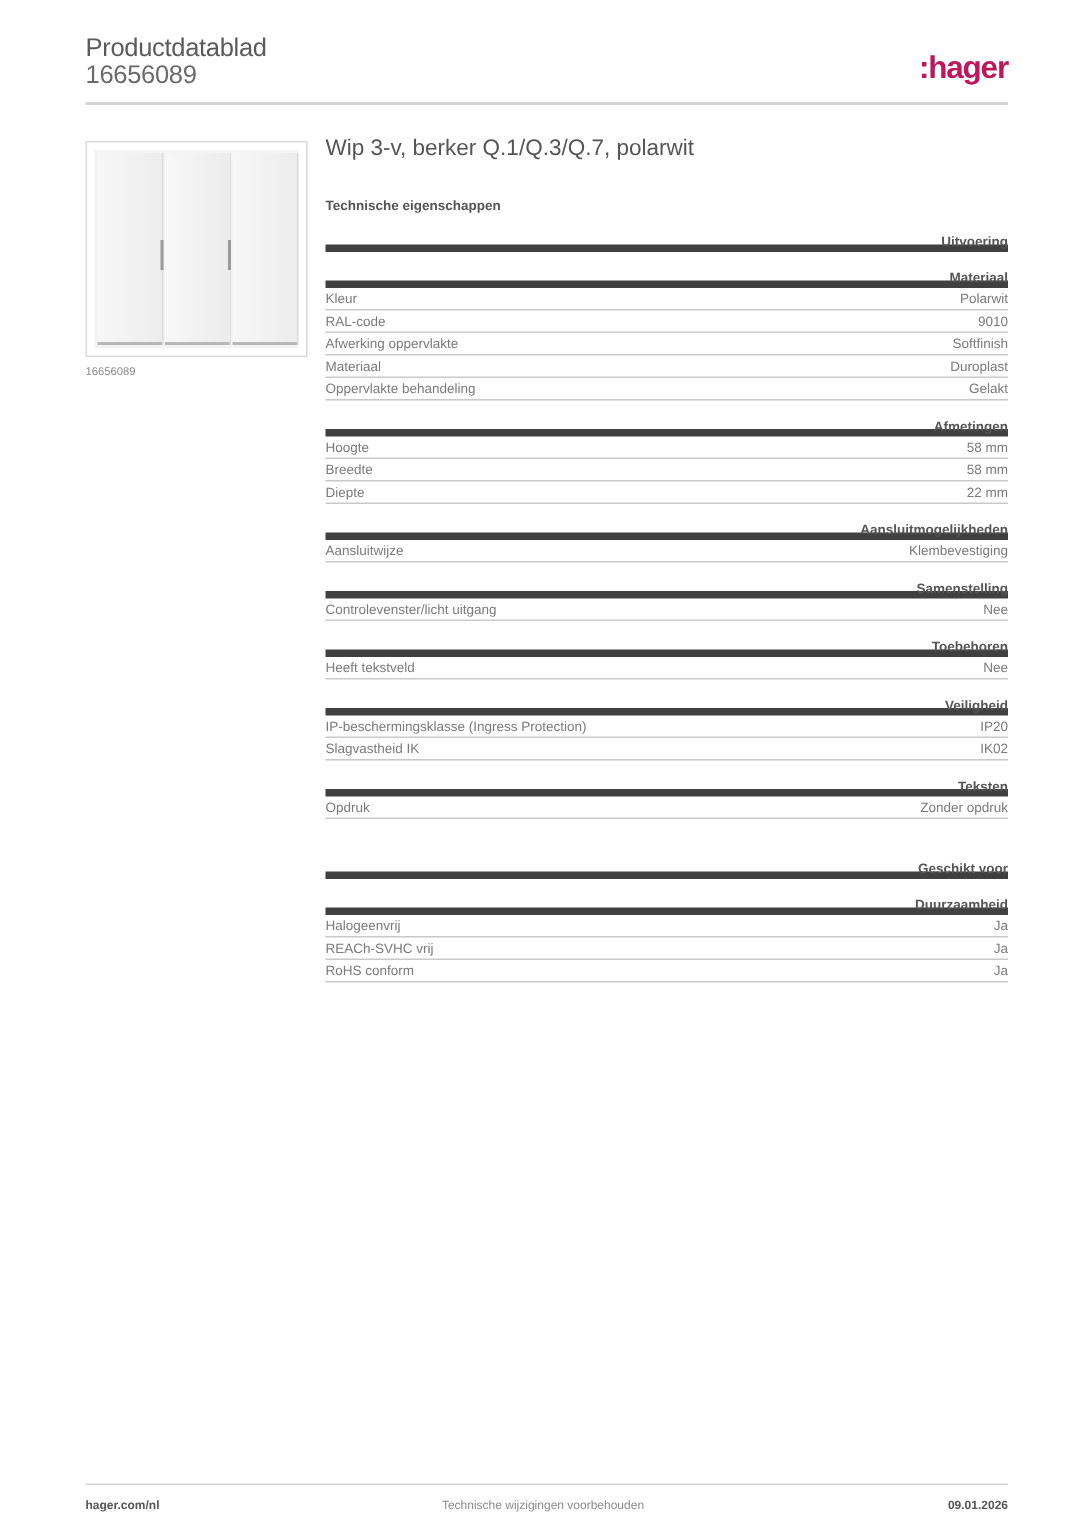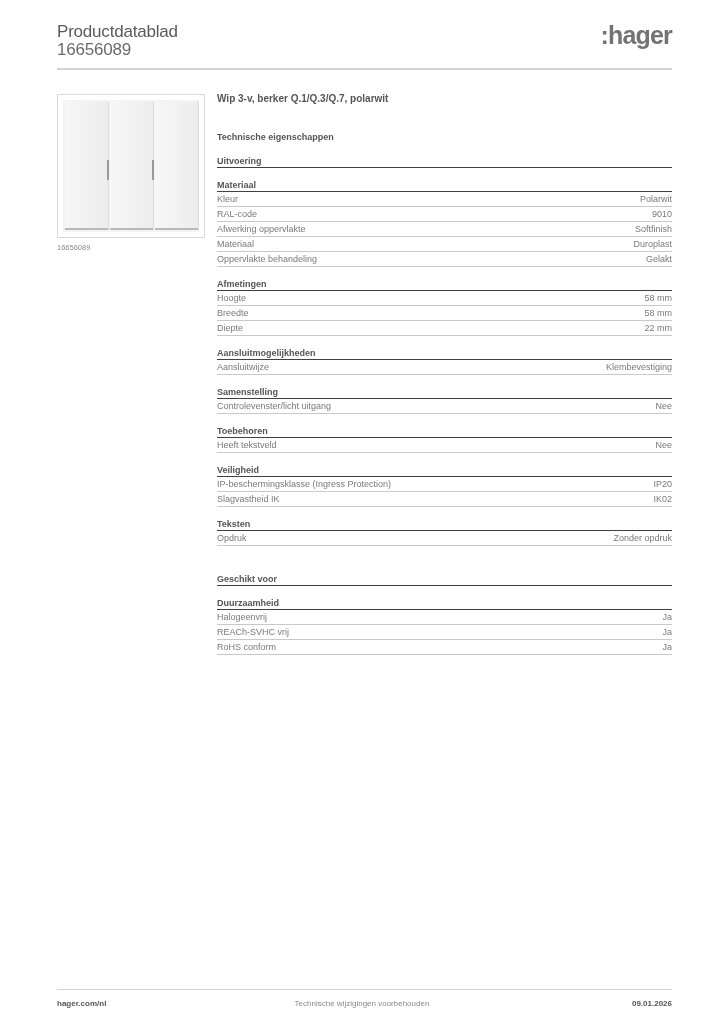--- a/index.html
+++ b/index.html
@@ -15,22 +15,22 @@
     }
     .doc-title {
       position: absolute; left: 0; top: 2px;
       font-size: 17px; font-weight: normal; color: #5a5a5a; letter-spacing: -0.2px;
     }
     .doc-number {
       position: absolute; left: 0; top: 20px;
       font-size: 17px; color: #6a6a6a; letter-spacing: -0.2px;
     }
     .logo {
-      position: absolute; right: 0; top: 1px;
-      font-size: 25px; font-weight: bold; color: #737373; letter-spacing: -0.8px;
+      position: absolute; right: 0; top: 12px;
+      font-size: 21px; font-weight: bold; color: #be185d; letter-spacing: -0.8px;
       line-height: 28px;
     }
     .header-rule {
       position: absolute; left: 57px; top: 68px; width: 615px; height: 2px; background: #d4d4d4;
     }
 
     .product-image {
       position: absolute; left: 57px; top: 94px; width: 148px; height: 144px;
       border: 1px solid #d9d9d9; background: #ffffff;
     }
@@ -48,31 +48,32 @@
       position: absolute; right: -1px; top: 58px; width: 2px; height: 20px; background: #9a9a9a;
     }
     .image-caption {
       position: absolute; left: 57px; top: 243px; font-size: 7.5px; color: #8a8a8a;
     }
 
     .content {
       position: absolute; left: 217px; top: 92px; width: 455px;
     }
     .product-name {
-      font-size: 10px; font-weight: bold; color: #555555; height: 14px; line-height: 14px;
+      font-size: 15px; font-weight: normal; color: #555555; height: 14px; line-height: 14px;
     }
     .section-title-main {
       margin-top: 24px; font-size: 9px; font-weight: bold; color: #555555; height: 14px; line-height: 14px;
     }
     .group { margin-top: 10px; }
     .group.gap-large { margin-top: 26px; }
     .group-title {
       font-size: 9px; font-weight: bold; color: #555555;
       height: 14px; line-height: 14px;
-      border-bottom: 1px solid #404040;
+      border-bottom: 5px solid #404040;
+      text-align: right;
     }
     .row {
       display: flex; justify-content: space-between;
       height: 15px; line-height: 14px;
       font-size: 9px; color: #7a7a7a;
       border-bottom: 1px solid #c9c9c9;
     }
     .row .value { text-align: right; }
 
     .footer-rule {

